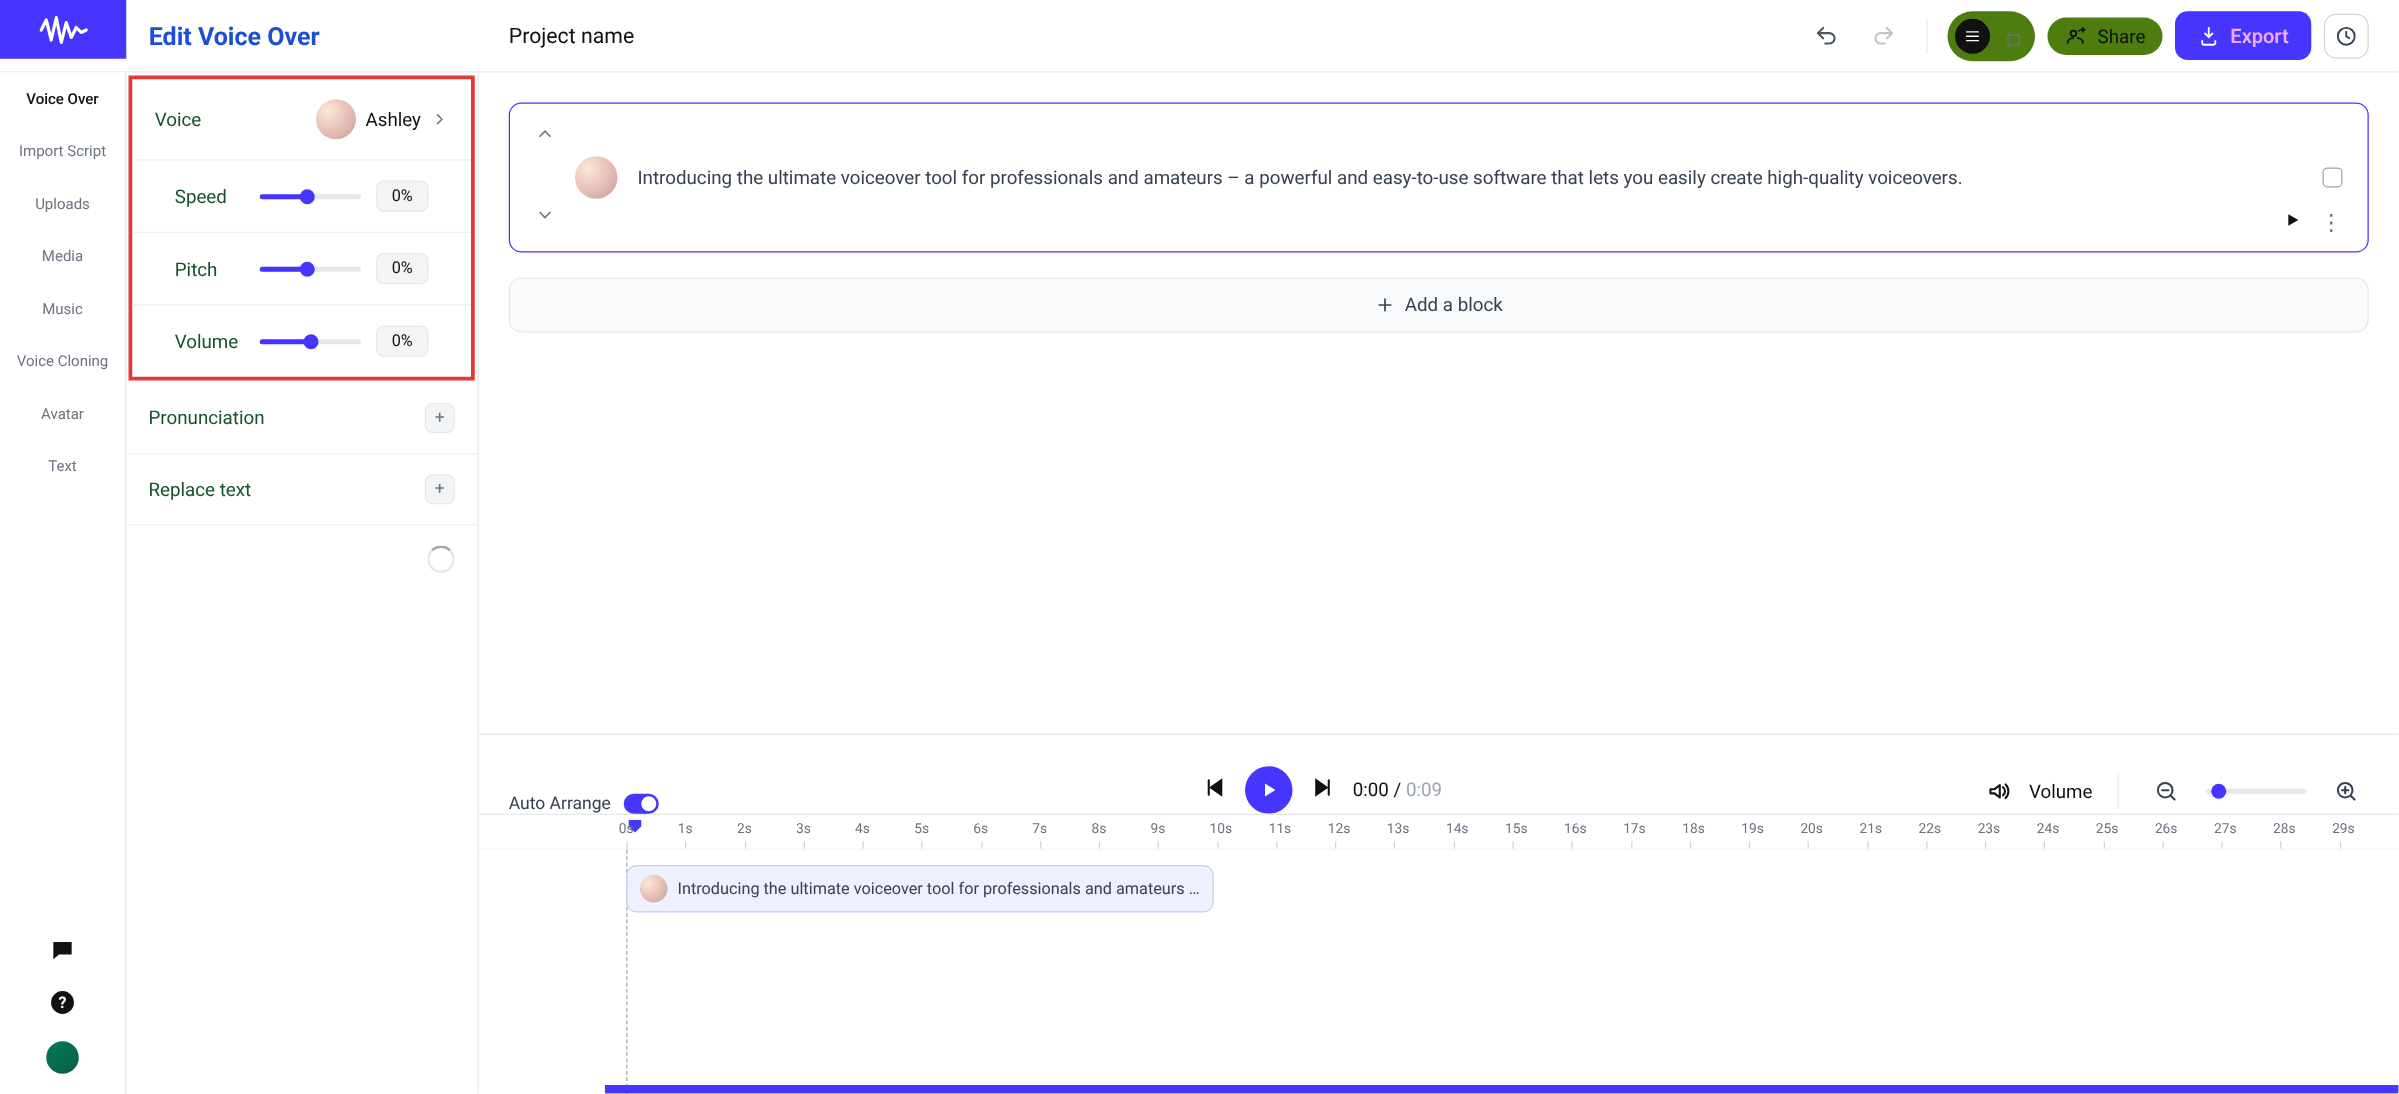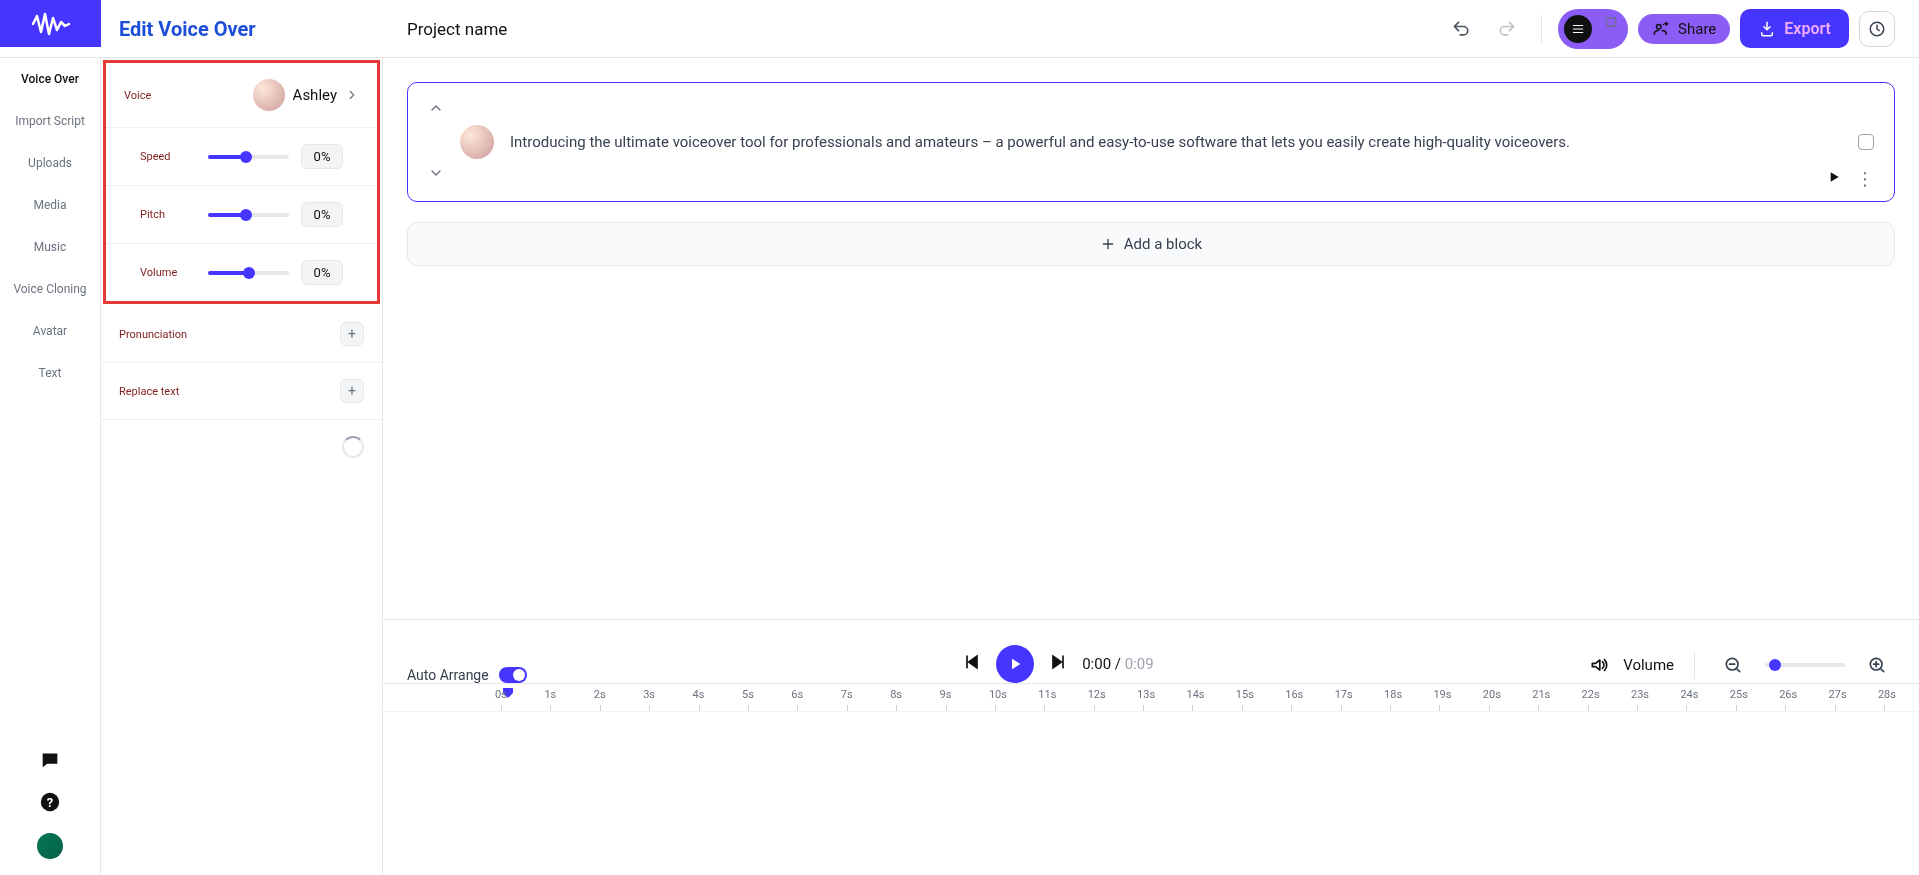--- a/index.html
+++ b/index.html
@@ -9,40 +9,40 @@
 
 .topbar { display: flex; height: 58px; border-bottom: 1px solid #e5e7eb; }
 .logo-cell { width: 101px; height: 47px; background: #4635ff; display: flex; align-items: center; justify-content: center; color: #fff; }
 .logo-cell svg { width: 40px; height: 24px; }
 .panel-title { width: 282px; display: flex; align-items: center; padding-left: 18px; font-size: 20px; font-weight: 700; color: #1d4ed8; }
 .project-area { flex: 1; display: flex; align-items: center; padding: 0 24px; justify-content: space-between; }
 .project-name-input { border: none; font-size: 17px; color: #111; outline: none; width: 240px; }
 .top-actions { display: flex; align-items: center; gap: 10px; }
 .icon-btn { width: 36px; height: 36px; border-radius: 50%; display: flex; align-items: center; justify-content: center; color: #4b5563; background: transparent; border: none; cursor: pointer; }
 .sep { width: 1px; height: 28px; background: #e5e7eb; margin: 0 6px; }
-.pill { display: flex; align-items: flex-start; gap: 8px; background: #8b5cf6; border-radius: 20px; padding: 6px 14px; cursor: pointer; font-size: 15px; color: #111; border: none; }
+.pill { display: flex; align-items: flex-end; gap: 8px; background: #4d7c0f; border-radius: 20px; padding: 6px 14px; cursor: pointer; font-size: 15px; color: #111; border: none; }
 .pill.dark-left { padding: 6px; }
 .dark-circle { width: 28px; height: 28px; border-radius: 50%; background: #111; display: flex; align-items: center; justify-content: center; color: #fff; }
 .export-btn { display: flex; align-items: center; gap: 8px; background: #4635ff; color: #f0abfc; border: none; border-radius: 10px; padding: 10px 18px; font-size: 16px; font-weight: 600; cursor: pointer; }
 .clock-btn { width: 36px; height: 36px; border: 1px solid #d1d5db; border-radius: 10px; display: flex; align-items: center; justify-content: center; background: #fff; cursor: pointer; }
 
 
 .main-row { flex: 1; display: flex; min-height: 0; }
 .leftnav { width: 101px; background: #fff; border-right: 1px solid #e5e7eb; display: flex; flex-direction: column; align-items: center; padding-top: 0; position: relative; }
 .leftnav .nav-item { width: 100%; padding: 14px 4px; text-align: center; font-size: 12px; color: #6b7280; cursor: pointer; }
 .leftnav .nav-item.active { color: #111; font-weight: 500; }
 .leftnav-bottom { position: absolute; bottom: 16px; left: 0; right: 0; display: flex; flex-direction: column; align-items: center; gap: 16px; }
 .leftnav-bottom .circ { width: 26px; height: 26px; border-radius: 50%; display: flex; align-items: center; justify-content: center; }
 
 .sidepanel { width: 282px; border-right: 1px solid #e5e7eb; overflow-y: auto; position: relative; }
 .sidepanel-scroll { height: 100%; }
 .sidepanel::-webkit-scrollbar { width: 6px; }
 .red-highlight { border: 3px solid #e53935; margin: 2px; }
 .sp-row { display: flex; align-items: center; justify-content: space-between; padding: 16px 18px; border-bottom: 1px solid #eef0f2; }
-.sp-label { font-size: 11px; color: #7f1d1d; }
+.sp-label { font-size: 15px; color: #14532d; }
 .voice-chip { display: flex; align-items: center; gap: 8px; cursor: pointer; }
 .avatar-sm { width: 32px; height: 32px; border-radius: 50%; background: radial-gradient(circle at 30% 30%, #fde8d7, #c99); }
 .voice-name { font-size: 15px; color: #111; }
 .slider-row { display: flex; align-items: center; gap: 12px; padding: 16px 34px; border-bottom: 1px solid #eef0f2; }
 .slider-row .sp-label { width: 56px; }
 .slider-track { flex: 1; height: 4px; background: #e5e7eb; border-radius: 2px; position: relative; }
 .slider-fill { position: absolute; left: 0; top: 0; height: 100%; background: #4635ff; border-radius: 2px; }
 .slider-thumb { position: absolute; top: 50%; width: 12px; height: 12px; background: #4635ff; border-radius: 50%; transform: translate(-50%, -50%); cursor: pointer; }
 .value-badge { background: #f3f4f6; border: 1px solid #e5e7eb; border-radius: 6px; padding: 4px 8px; font-size: 13px; color: #111; min-width: 42px; text-align: center; }
 .add-btn { width: 24px; height: 24px; border-radius: 6px; background: #f3f4f6; border: 1px solid #e5e7eb; display: flex; align-items: center; justify-content: center; cursor: pointer; font-size: 14px; color: #6b7280; }
@@ -72,21 +72,21 @@
 .skip-btn, .fwd-btn { background: none; border: none; cursor: pointer; color: #111; font-size: 18px; }
 .play-big { width: 38px; height: 38px; border-radius: 50%; background: #4635ff; color: #fff; display: flex; align-items: center; justify-content: center; cursor: pointer; border: none; }
 .time { font-size: 15px; color: #111; }
 .time .dur { color: #9ca3af; }
 .transport-right { display: flex; align-items: center; gap: 14px; }
 .vol-label { font-size: 15px; color: #111; }
 .zoom-slider { width: 80px; height: 4px; background: #e5e7eb; border-radius: 2px; position: relative; }
 .zoom-thumb { position: absolute; left: 12%; top: 50%; width: 12px; height: 12px; background: #4635ff; border-radius: 50%; transform: translate(-50%, -50%); cursor: pointer; }
 
 
-.timeline { height: 192px; border-top: 1px solid #e5e7eb; display: flex; flex-direction: row; background: #fff; overflow: hidden; }
+.timeline { height: 224px; border-top: 1px solid #e5e7eb; display: flex; flex-direction: column; background: #fff; overflow: hidden; }
 .ruler { height: 28px; display: flex; position: relative; padding-left: 118px; font-size: 11px; color: #6b7280; border-bottom: 1px solid #f3f4f6; }
 .tick { width: 49.4px; position: relative; }
 .tick::before { content: ""; position: absolute; left: 0; bottom: 0; width: 1px; height: 6px; background: #cbd5e1; }
 .tick span { position: absolute; left: -6px; top: 4px; }
 .playhead-marker { position: absolute; left: 118px; top: 2px; color: #4635ff; }
 .playhead-marker svg { width: 14px; height: 14px; }
 .tracks { flex: 1; position: relative; padding-left: 118px; }
 .playhead-line { position: absolute; left: 118px; top: 0; bottom: 0; width: 1px; border-left: 1px dashed #9ca3af; }
 .clip { position: absolute; left: 118px; top: 12px; width: 470px; height: 38px; background: #eef0ff; border: 1px solid #c7cbff; border-radius: 8px; display: flex; align-items: center; padding: 0 10px; gap: 8px; font-size: 13px; color: #374151; cursor: pointer; }
 .clip .avatar-xs { width: 22px; height: 22px; border-radius: 50%; background: radial-gradient(circle at 30% 30%, #fde8d7, #c99); flex-shrink: 0; }

